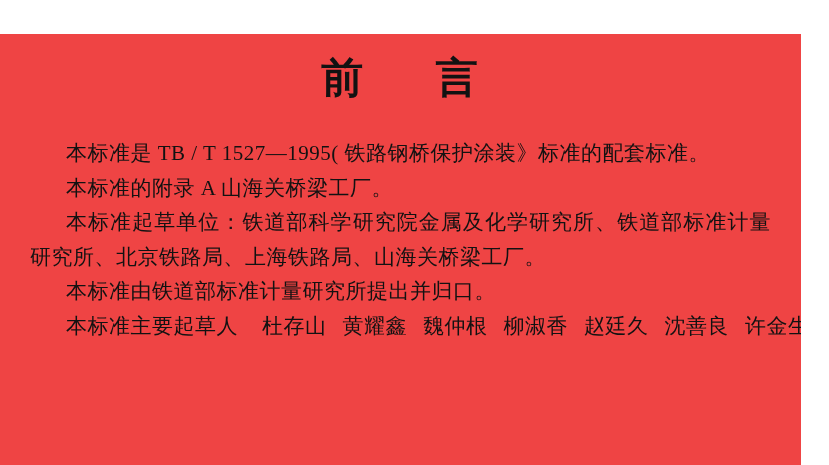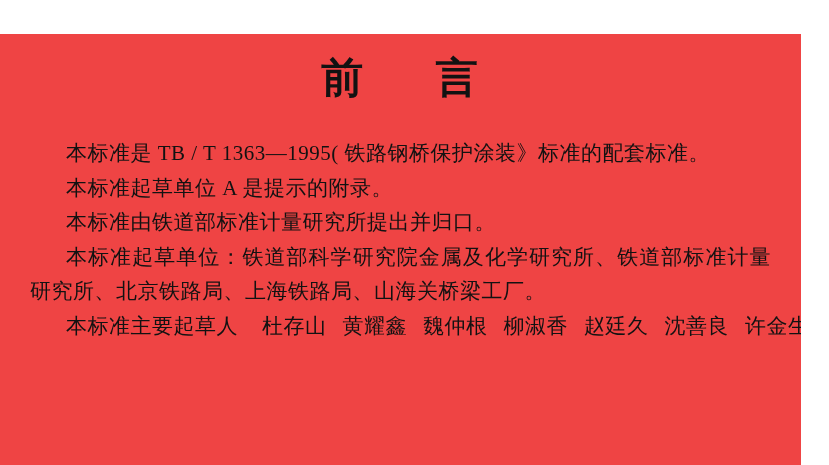--- a/index.html
+++ b/index.html
@@ -52,24 +52,24 @@
   }
 </style>
 </head>
 <body>
 
 <div class="page">
   <h1 class="title">前 言</h1>
 
   <div class="body">
     <div>
-        <p class="para">本标准是 TB / T 1363—1995( 铁路钢桥保护涂装》标准的配套标准。</p>
-        <p class="para">本标准起草单位 A 是提示的附录。</p>
+        <p class="para">本标准是 TB / T 1527—1995( 铁路钢桥保护涂装》标准的配套标准。</p>
+        <p class="para">本标准的附录 A 山海关桥梁工厂。</p>
+        <p class="para">本标准起草单位：铁道部科学研究院金属及化学研究所、铁道部标准计量研究所、北京铁路局、上海铁路局、山海关桥梁工厂。</p>
         <p class="para">本标准由铁道部标准计量研究所提出并归口。</p>
-        <p class="para">本标准起草单位：铁道部科学研究院金属及化学研究所、铁道部标准计量研究所、北京铁路局、上海铁路局、山海关桥梁工厂。</p>
       </div>
 
     <p class="drafters">
       <span class="drafters-label">本标准主要起草人</span>
 
     <span>杜存山</span>
         <span>黄耀鑫</span>
         <span>魏仲根</span>
         <span>柳淑香</span>
         <span>赵廷久</span>

